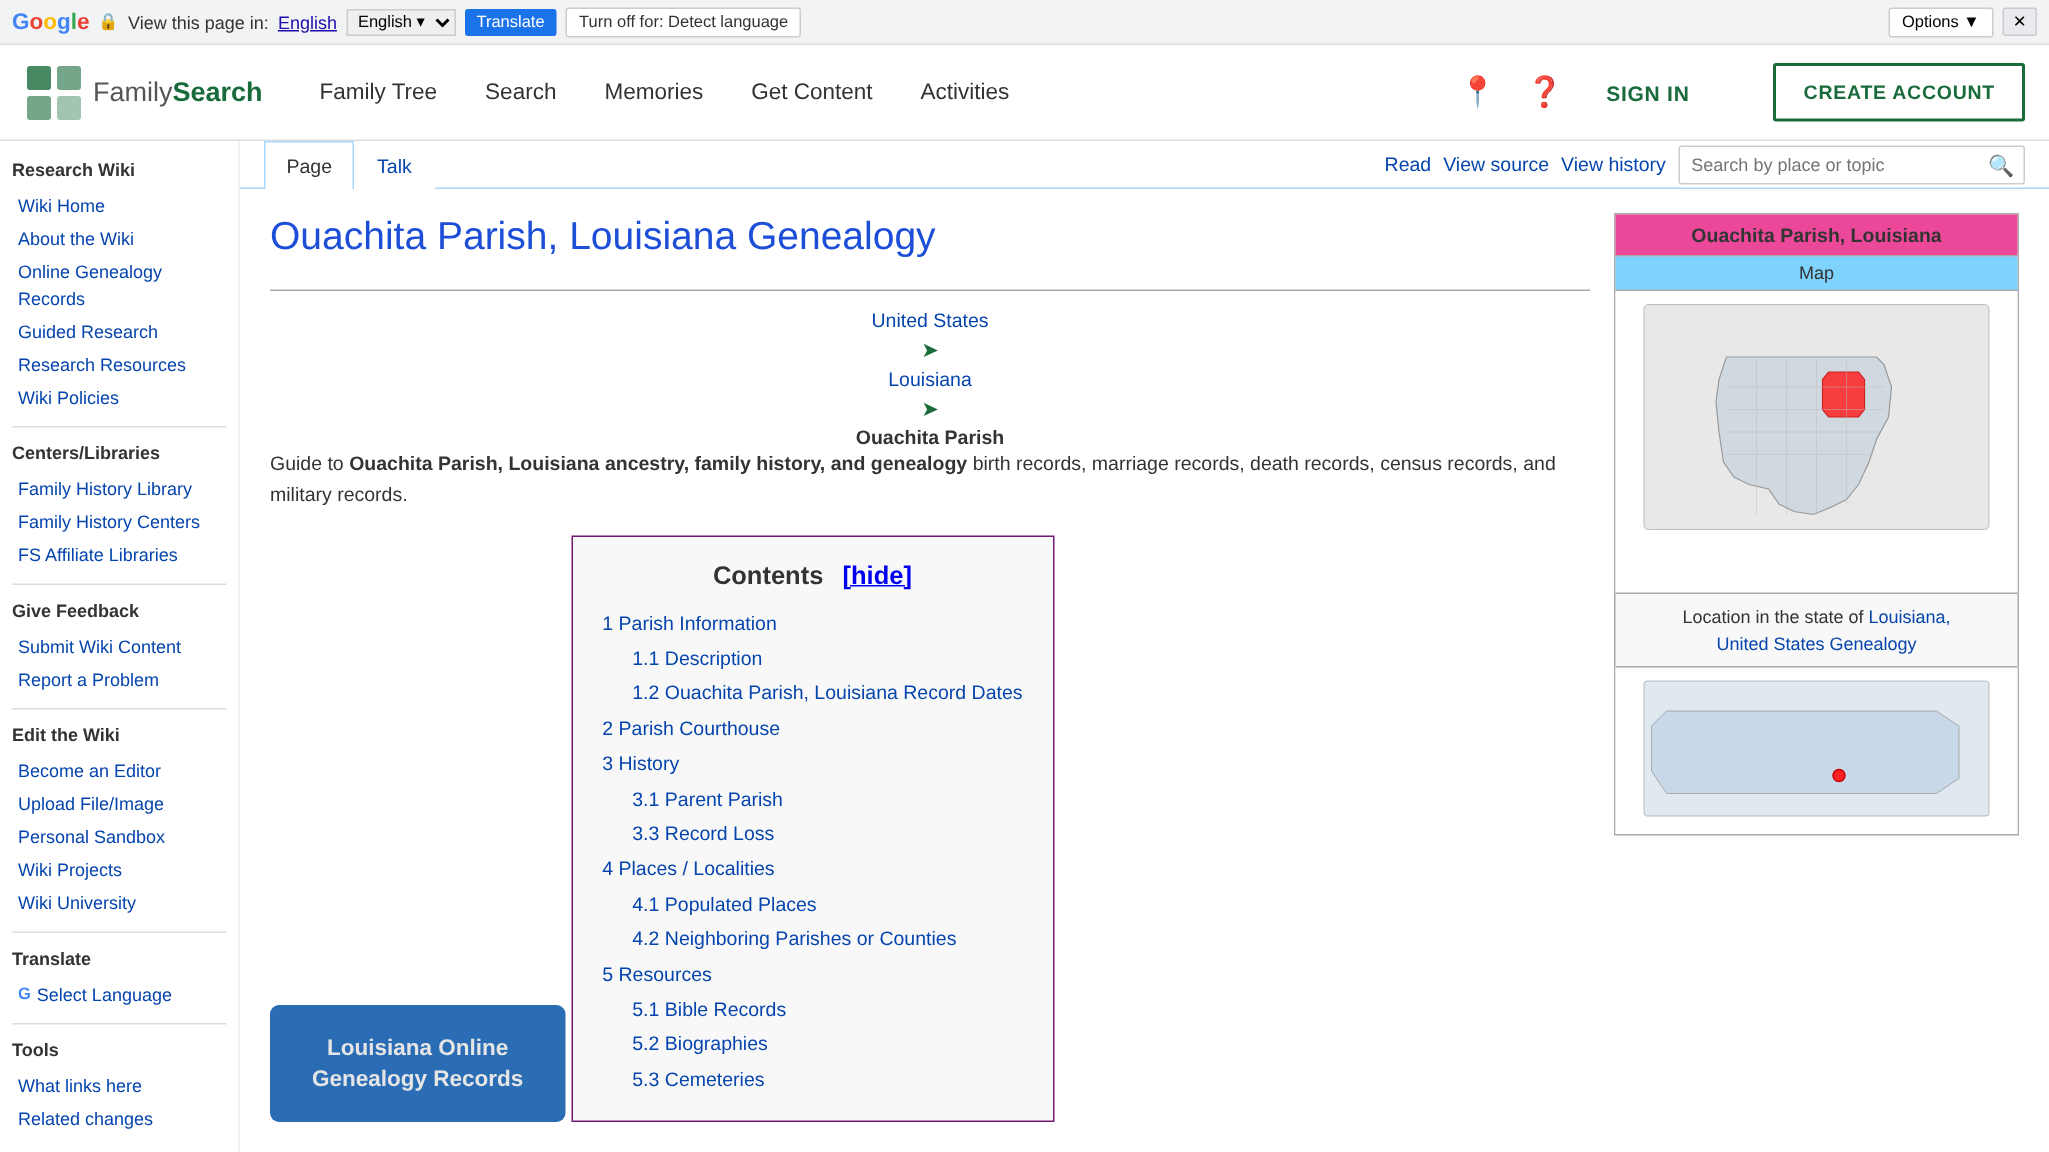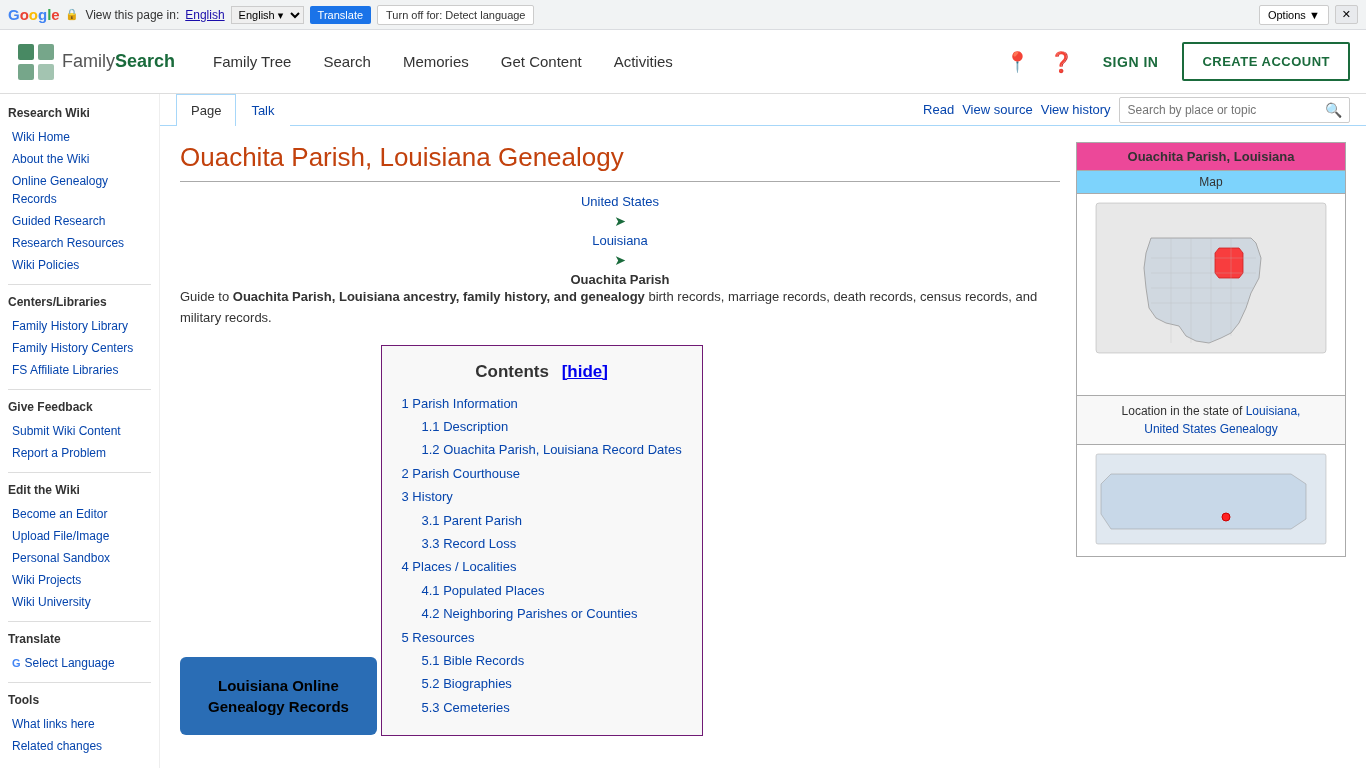--- a/index.html
+++ b/index.html
@@ -112,20 +112,21 @@
     .create-account-btn {
       background: none;
       border: 2px solid #1a6b3c;
       color: #1a6b3c;
       font-size: 13px;
       font-weight: bold;
       cursor: pointer;
       padding: 10px 18px;
       border-radius: 2px;
       letter-spacing: 0.5px;
+      margin-left: 32px;
     }
 
     
     .page-layout {
       display: flex;
       min-height: calc(768px - 30px - 64px);
     }
 
     
     .sidebar {
@@ -231,23 +232,23 @@
       flex: 1;
       display: flex;
       gap: 16px;
     }
     .wiki-main {
       flex: 1;
     }
     .wiki-title {
       font-size: 26px;
       font-weight: normal;
-      color: #c2410c;
+      color: #1d4ed8;
       border-bottom: 1px solid #aaa;
-      padding-bottom: 8px;
+      padding-bottom: 20px;
       margin-bottom: 12px;
     }
     .breadcrumb {
       display: flex;
       align-items: center;
       gap: 4px;
       font-size: 13px;
       flex-direction: column;
     }
     .breadcrumb a {
@@ -260,21 +261,21 @@
     }
     .intro-text {
       font-size: 13px;
       line-height: 1.6;
       margin-bottom: 16px;
     }
     .intro-text strong { font-weight: bold; }
     .la-button {
       display: inline-block;
       background: #2a6db5;
-      color: #000000;
+      color: #e5e5e5;
       padding: 18px 28px;
       text-align: center;
       border-radius: 6px;
       font-size: 15px;
       font-weight: bold;
       cursor: pointer;
       margin-bottom: 20px;
       line-height: 1.4;
       text-decoration: none;
     }

